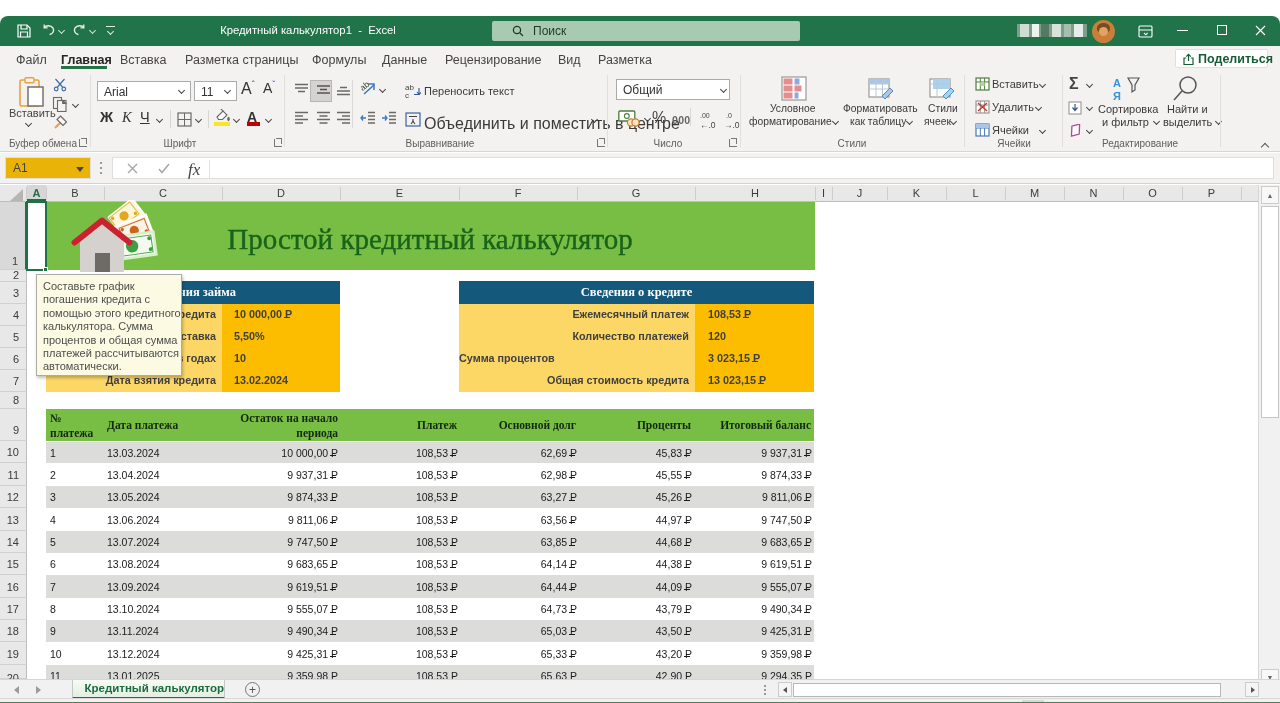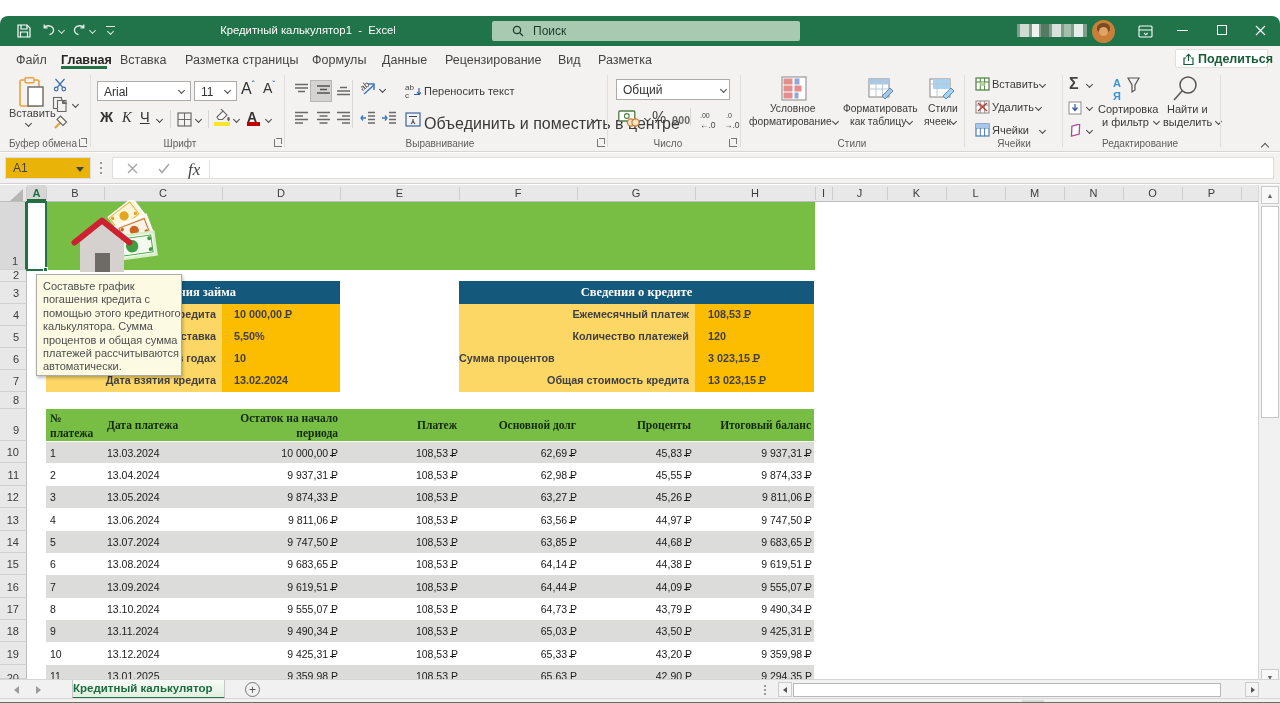--- a/index.html
+++ b/index.html
@@ -435,20 +435,21 @@
       <span style="position:absolute;bottom:4px;right:7px">18</span>
     </div>
 <div class="rowh" style="top:626px;height:23px">
       <span style="position:absolute;bottom:4px;right:7px">19</span>
     </div>
 <div class="rowh" style="top:649px;height:14px">
       <span style="position:absolute;bottom:-6px;right:7px">20</span>
     </div>
 
 <div class="abs" style="left:46px;top:186px;width:769px;height:68px;background:#78be44"></div>
+<div class="abs" style="left:180px;top:197px;width:500px;height:52px;font-family:'Liberation Serif',serif;font-size:29px;color:#1a631a;text-align:center;line-height:52px;white-space:nowrap;-webkit-text-stroke:0.4px #1a631a">Простой кредитный калькулятор</div>
 <svg class="abs" style="left:68px;top:184px" width="95" height="72" viewBox="0 0 95 72">
  <g transform="rotate(-38 61 19)">
         <rect x="46" y="5" width="30" height="20" fill="#fcf6dd" stroke="#fff" stroke-width="2"></rect>
         <rect x="46" y="6" width="26" height="15" fill="none" stroke="#e8b73a" stroke-width="1"></rect>
         <circle cx="59" cy="13.5" r="4.6" fill="#e2a71e"></circle>
         <circle cx="48.5" cy="8.5" r="1.7" fill="#e2a71e"></circle>
         <circle cx="69.5" cy="18.5" r="1.7" fill="#e2a71e"></circle>
       </g>
  <g transform="rotate(-21 66 31)">
         <rect x="50" y="20" width="33" height="21" fill="#fdf3e7" stroke="#fff" stroke-width="2"></rect>
@@ -608,21 +609,21 @@
 <div class="abs" style="left:36px;top:258px;width:146px;height:102px;background:#fcfae3;border:1px solid #ababab;box-shadow:1px 2px 3px rgba(0,0,0,0.25);font-size:11px;line-height:13.4px;color:#4e4e4e;padding:5px 0 0 6px">Составьте график погашения кредита с помощью этого кредитного калькулятора. Сумма процентов и общая сумма платежей рассчитываются автоматически.</div>
 
 <div class="abs" style="left:1258px;top:169px;width:22px;height:513px;background:#f1f1f1;border-left:1px solid #d6d6d6">
  <div class="abs" style="left:2px;top:1px;width:18px;height:18px;background:#f8f8f8;border:1px solid #ccc;text-align:center;font-size:7px;color:#666;line-height:17px">▲</div>
  <div class="abs" style="left:2px;top:21px;width:18px;height:212px;background:#fff;border:1px solid #c6c6c6"></div>
  <div class="abs" style="left:2px;top:484px;width:18px;height:16px;background:#f8f8f8;border:1px solid #ccc;text-align:center;font-size:7px;color:#666;line-height:15px">▼</div>
 </div>
 <div id="tabbar">
  <div class="abs" style="left:14px;top:6px;width:0;height:0;border-top:4px solid transparent;border-bottom:4px solid transparent;border-right:5px solid #9b9b9b"></div>
  <div class="abs" style="left:36px;top:6px;width:0;height:0;border-top:4px solid transparent;border-bottom:4px solid transparent;border-left:5px solid #9b9b9b"></div>
- <div class="abs" style="left:72px;top:0;width:153px;height:19px;background:linear-gradient(#f7fbf6,#e2efe0);border-left:1px solid #c6c6c6;border-right:1px solid #c6c6c6;border-bottom:2px solid #217346;color:#1d6c41;font-weight:bold;font-size:11.5px;text-align:left;line-height:17px">Кредитный калькулятор</div>
+ <div class="abs" style="left:72px;top:0;width:153px;height:19px;background:linear-gradient(#f7fbf6,#e2efe0);border-left:1px solid #c6c6c6;border-right:1px solid #c6c6c6;border-bottom:2px solid #217346;color:#1d6c41;font-weight:bold;font-size:11.5px;text-align:right;line-height:17px">Кредитный калькулятор</div>
  <div class="abs" style="left:245px;top:2px;width:15px;height:15px;border:1px solid #767676;border-radius:50%;color:#555;font-size:12px;text-align:center;line-height:14px">+</div>
  <div class="abs" style="left:764px;top:5px;width:2px;height:2px;background:#999;box-shadow:0 4px 0 #999,0 8px 0 #999"></div>
  <div class="abs" style="left:778px;top:2px;width:14px;height:15px;background:#f5f5f5;border:1px solid #ccc">
         <div class="abs" style="left:4px;top:4px;width:0;height:0;border-top:3.5px solid transparent;border-bottom:3.5px solid transparent;border-right:4.5px solid #555"></div>
       </div>
  <div class="abs" style="left:793px;top:3px;width:428px;height:14px;background:#fff;border:1px solid #b8b8b8"></div>
  <div class="abs" style="left:1245px;top:2px;width:14px;height:15px;background:#f5f5f5;border:1px solid #ccc">
         <div class="abs" style="left:5px;top:4px;width:0;height:0;border-top:3.5px solid transparent;border-bottom:3.5px solid transparent;border-left:4.5px solid #555"></div>
       </div>
 </div>

